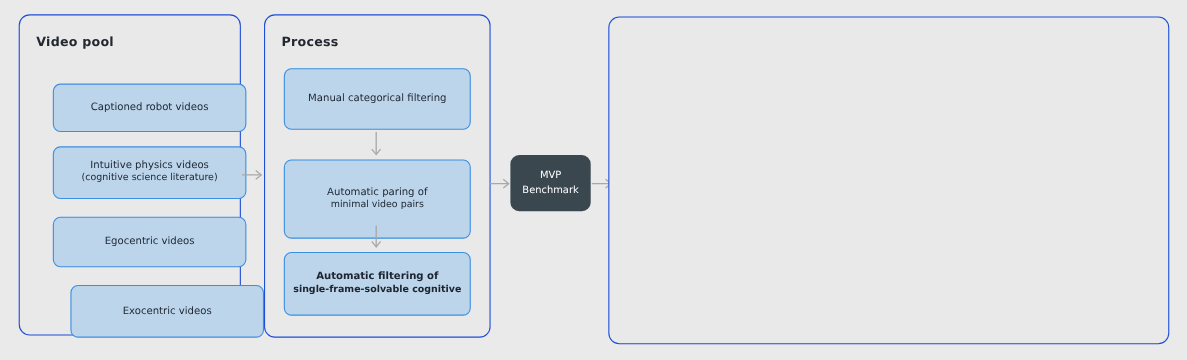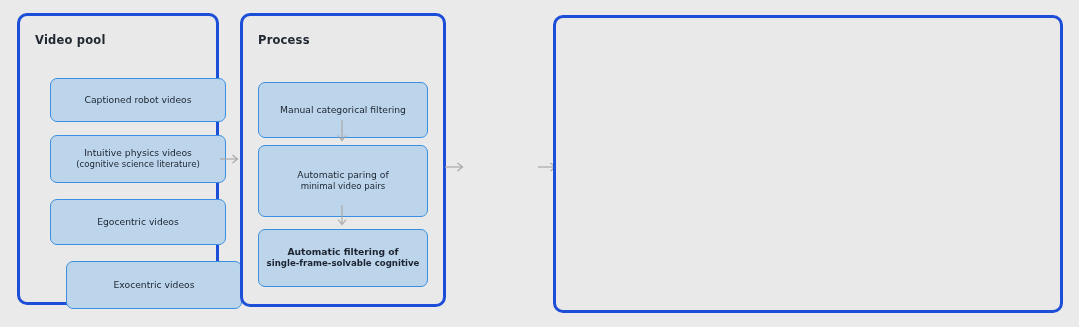--- a/index.html
+++ b/index.html
@@ -16,21 +16,21 @@
   .canvas {
     position: relative;
     width: 1079px;
     height: 327px;
   }
 
   
   .panel {
     position: absolute;
     background: #e9e9e9;
-    border: 3px solid #1d4ed8;
+    border: 1px solid #1d4ed8;
     border-radius: 10px;
     box-sizing: border-box;
   }
   #panel-video-pool {
     left: 17px;
     top: 13px;
     width: 202px;
     height: 292px;
   }
   #panel-process {
@@ -81,21 +81,21 @@
     white-space: nowrap;
   }
 
   
   #node-captioned  { left: 30px; top: 62px;  width: 176px; height: 44px; }
   #node-intuitive  { left: 30px; top: 119px; width: 176px; height: 48px; }
   #node-egocentric { left: 30px; top: 183px; width: 176px; height: 46px; }
   #node-exocentric { left: 30px; top: 245px; width: 176px; height: 48px; margin-left: 16px; }
 
   
-  #node-manual    { left: 258px; top: 62px;  width: 170px; height: 56px; margin-top: 20px; }
+  #node-manual    { left: 258px; top: 62px;  width: 170px; height: 56px; }
   #node-pairing   { left: 258px; top: 145px; width: 170px; height: 72px; }
   #node-filtering { left: 258px; top: 229px; width: 170px; height: 58px; font-weight: bold; }
 
   
   #node-benchmark {
     position: absolute;
     left: 464px;
     top: 141px;
     width: 73px;
     height: 51px;
@@ -188,20 +188,24 @@
     <span class="line2">single-frame-solvable cognitive</span>
   </div>
 
   <div class="arrow" id="arrow-process-to-bench">
     <svg width="22" height="14" viewBox="0 0 22 14">
       <line x1="1" y1="7" x2="18" y2="7" stroke="#a8a8a8" stroke-width="1.2"></line>
       <polyline points="13.5,3 18.5,7 13.5,11" fill="none" stroke="#a8a8a8" stroke-width="1.2"></polyline>
     </svg>
   </div>
 
+  <div id="node-benchmark">
+    <span>MVP</span>
+    <span>Benchmark</span>
+  </div>
 
   <div class="arrow" id="arrow-bench-to-output">
     <svg width="22" height="14" viewBox="0 0 22 14">
       <line x1="1" y1="7" x2="18" y2="7" stroke="#a8a8a8" stroke-width="1.2"></line>
       <polyline points="13.5,3 18.5,7 13.5,11" fill="none" stroke="#a8a8a8" stroke-width="1.2"></polyline>
     </svg>
   </div>
 
   <div class="panel" id="panel-output">
     <div class="panel-title"></div>

